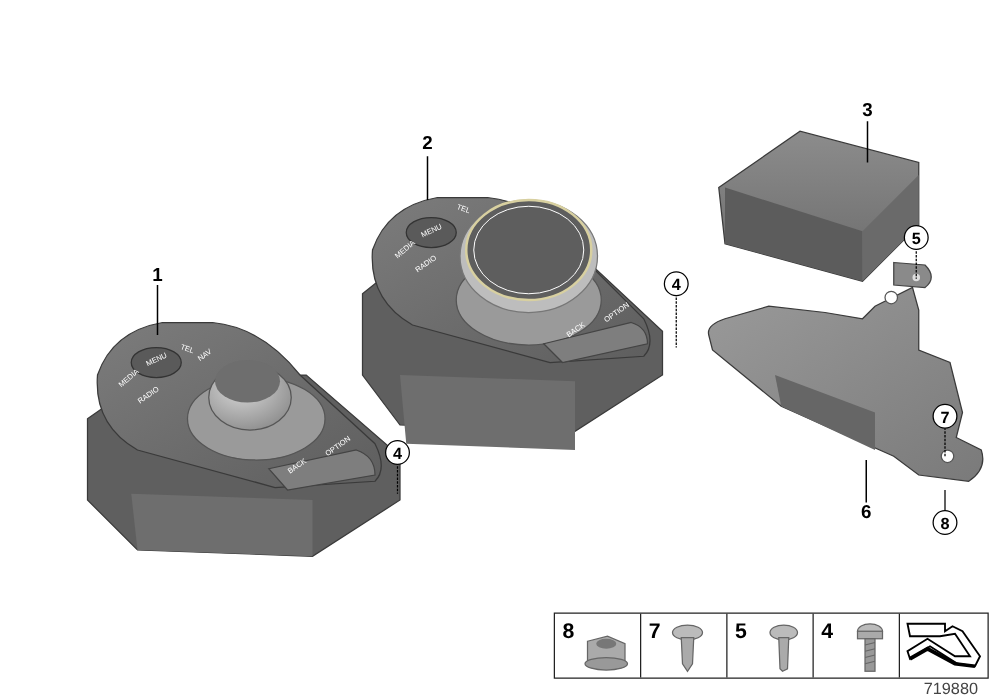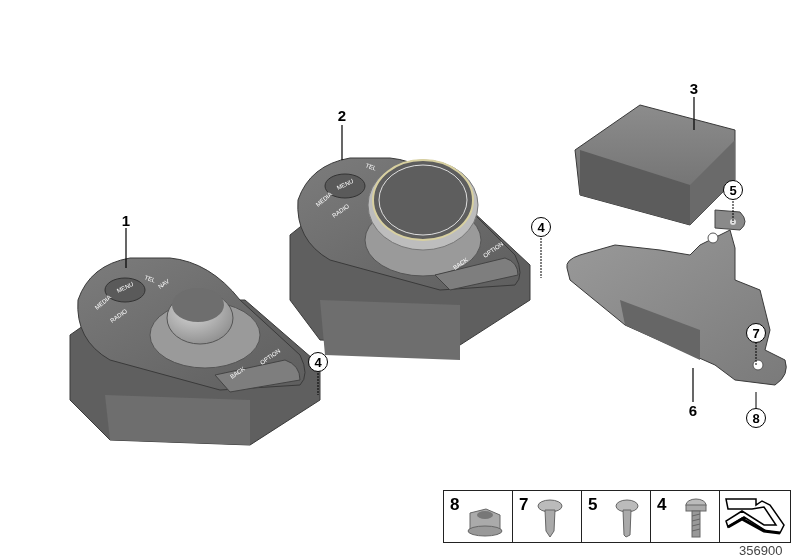--- a/index.html
+++ b/index.html
@@ -147,13 +147,13 @@
     </svg>
   </div>
   <div class="legend-cell">
     <svg width="70" height="51">
       <path d="M6 8 L36 8 L36 14 L42 10 L50 14 L64 34 L60 42 L46 40 L24 26 L8 36 L6 30 L22 20 L44 34 L56 34 L44 16 L32 18 L8 18 Z" fill="#fff" stroke="#000" stroke-width="1.5"></path>
       <path d="M8 36 L22 28 L44 40 L60 42" fill="none" stroke="#000" stroke-width="3"></path>
     </svg>
   </div>
 </div>
 
-<div class="diagram-id">356900</div>
+<div class="diagram-id">719880</div>
 
 </body></html>

